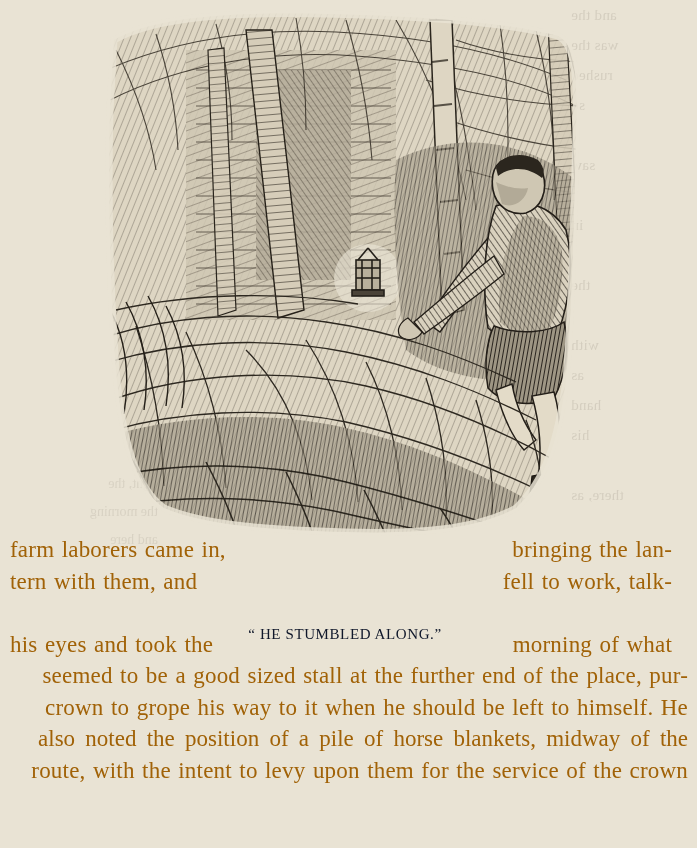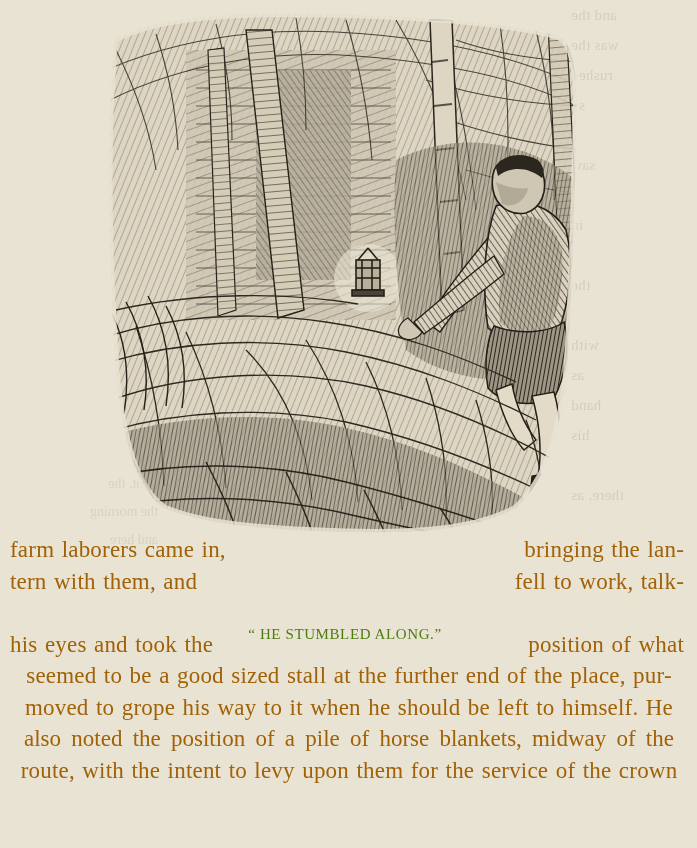--- a/index.html
+++ b/index.html
@@ -72,21 +72,21 @@
 
   .caption {
     position: absolute;
     left: 180px;
     top: 626px;
     width: 330px;
     text-align: center;
     font-variant: small-caps;
     font-size: 15px;
     letter-spacing: 0.6px;
-    color: #4d7c0f;
+    color: #0f172a;
   }
 
   
   .textblock {
     position: absolute;
     left: 10px;
     top: 534px;
     width: 678px;
     font-size: 23px;
     line-height: 31.5px;
@@ -97,27 +97,27 @@
     height: 31.5px;
     white-space: nowrap;
   }
   .wrap-line .left {
     position: absolute;
     left: 0;
     top: 0;
   }
   .wrap-line .right {
     position: absolute;
-    right: 4px;
+    right: 16px;
     top: 0;
   }
   .full-line {
     height: 31.5px;
     white-space: nowrap;
-    text-align: center;
+    text-align: right;
   }
   .spaced {
     letter-spacing: 0.2px;
     word-spacing: 1.5px;
   }
   .wide {
     word-spacing: 4.5px;
   }
 </style>
 </head>
@@ -345,22 +345,22 @@
       <span class="right spaced">bringing the lan-</span>
     </div>
     <div class="wrap-line">
       <span class="left spaced">tern with them, and</span>
       <span class="right spaced">fell to work, talk-</span>
     </div>
     <div class="wrap-line">
     </div>
     <div class="wrap-line">
       <span class="left spaced">his eyes and took the</span>
-      <span class="right spaced">position of what</span>
+      <span class="right spaced">morning of what</span>
     </div>
 
     <div class="full-line spaced">seemed to be a good sized stall at the further end of the place, pur-</div>
-    <div class="full-line spaced">moved to grope his way to it when he should be left to himself.  He</div>
+    <div class="full-line spaced">crown to grope his way to it when he should be left to himself.  He</div>
     <div class="full-line wide">also noted the position of a pile of horse blankets, midway of the</div>
     <div class="full-line spaced">route, with the intent to levy upon them for the service of the crown</div>
   </div>
 
 </div>
 
 </body></html>

